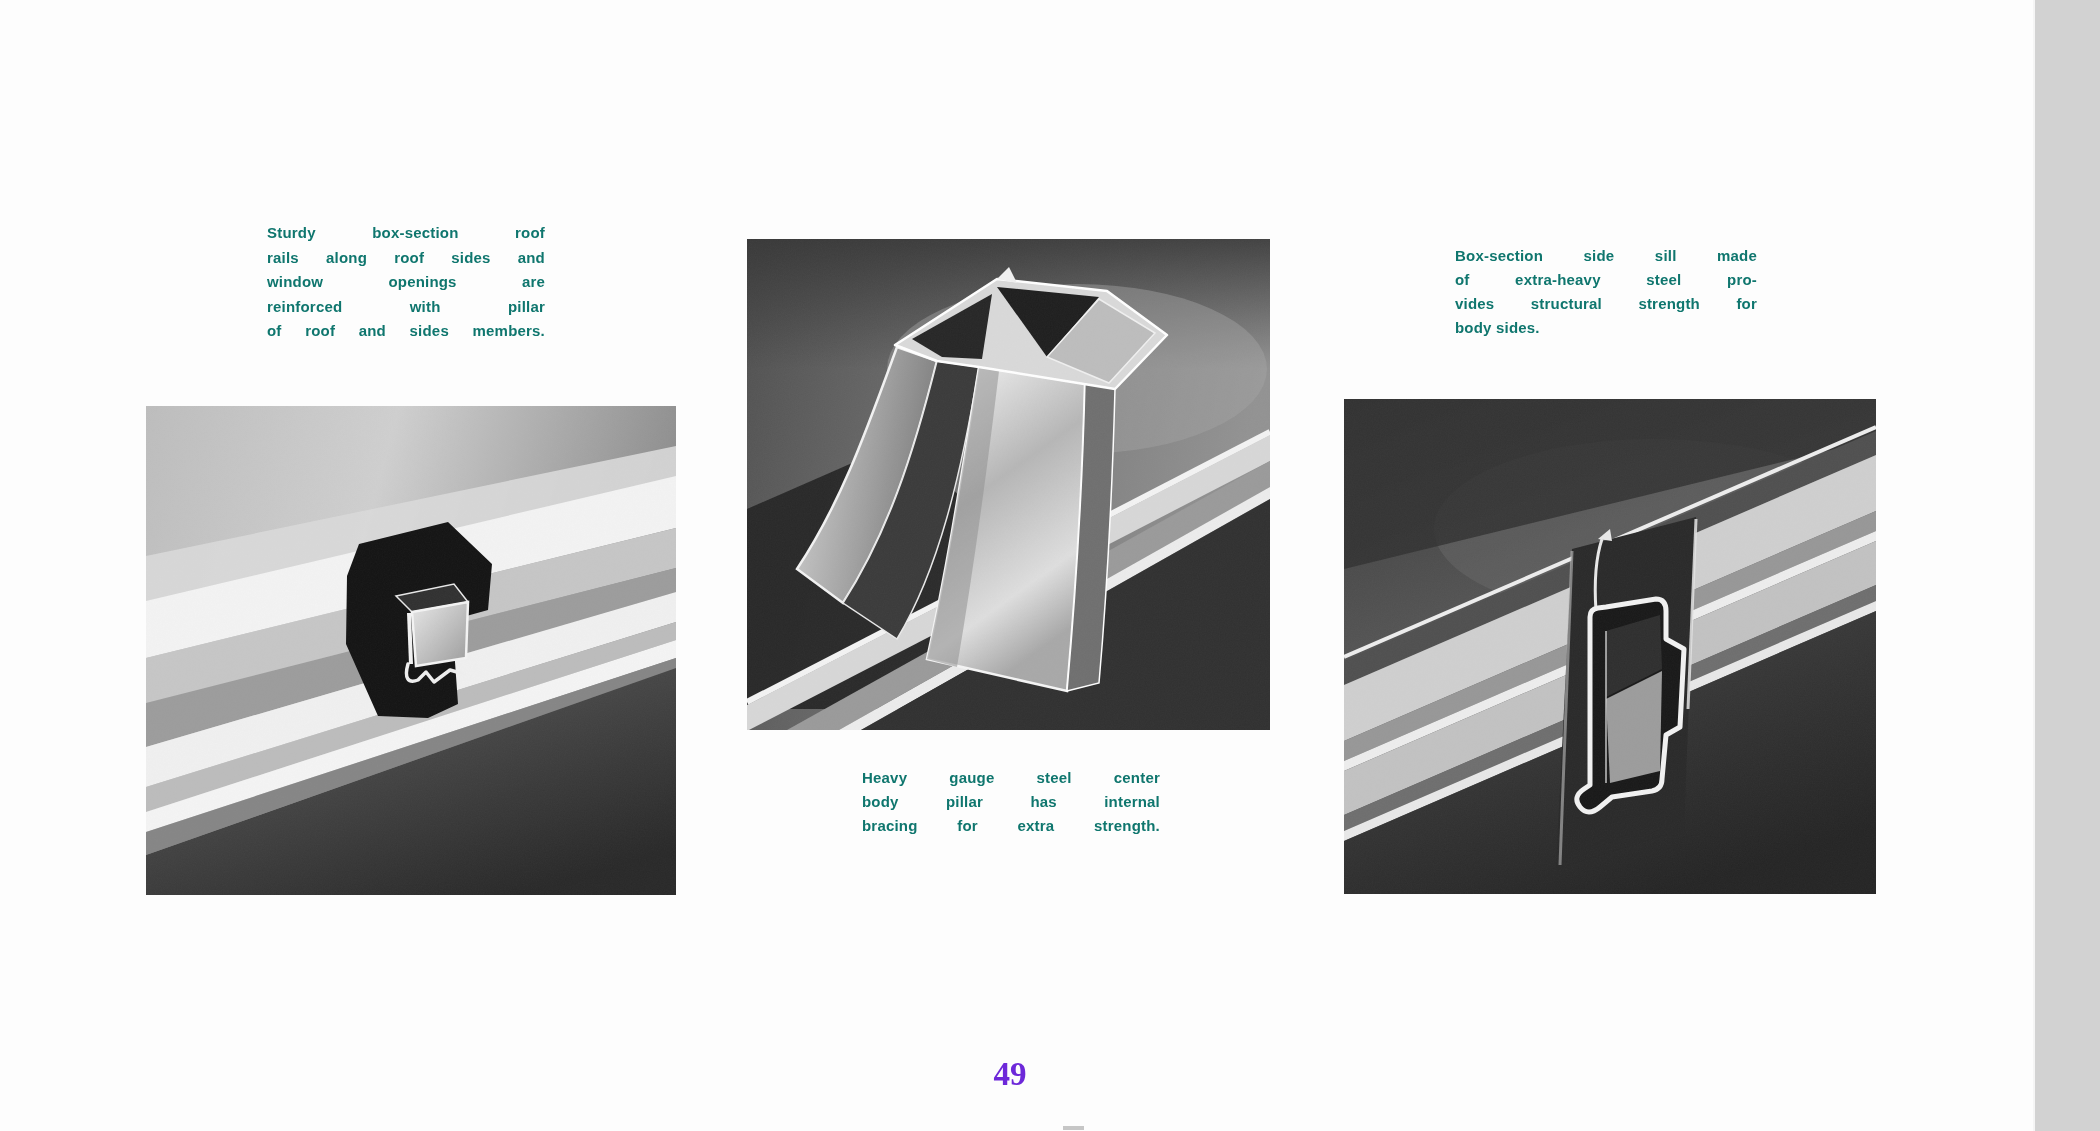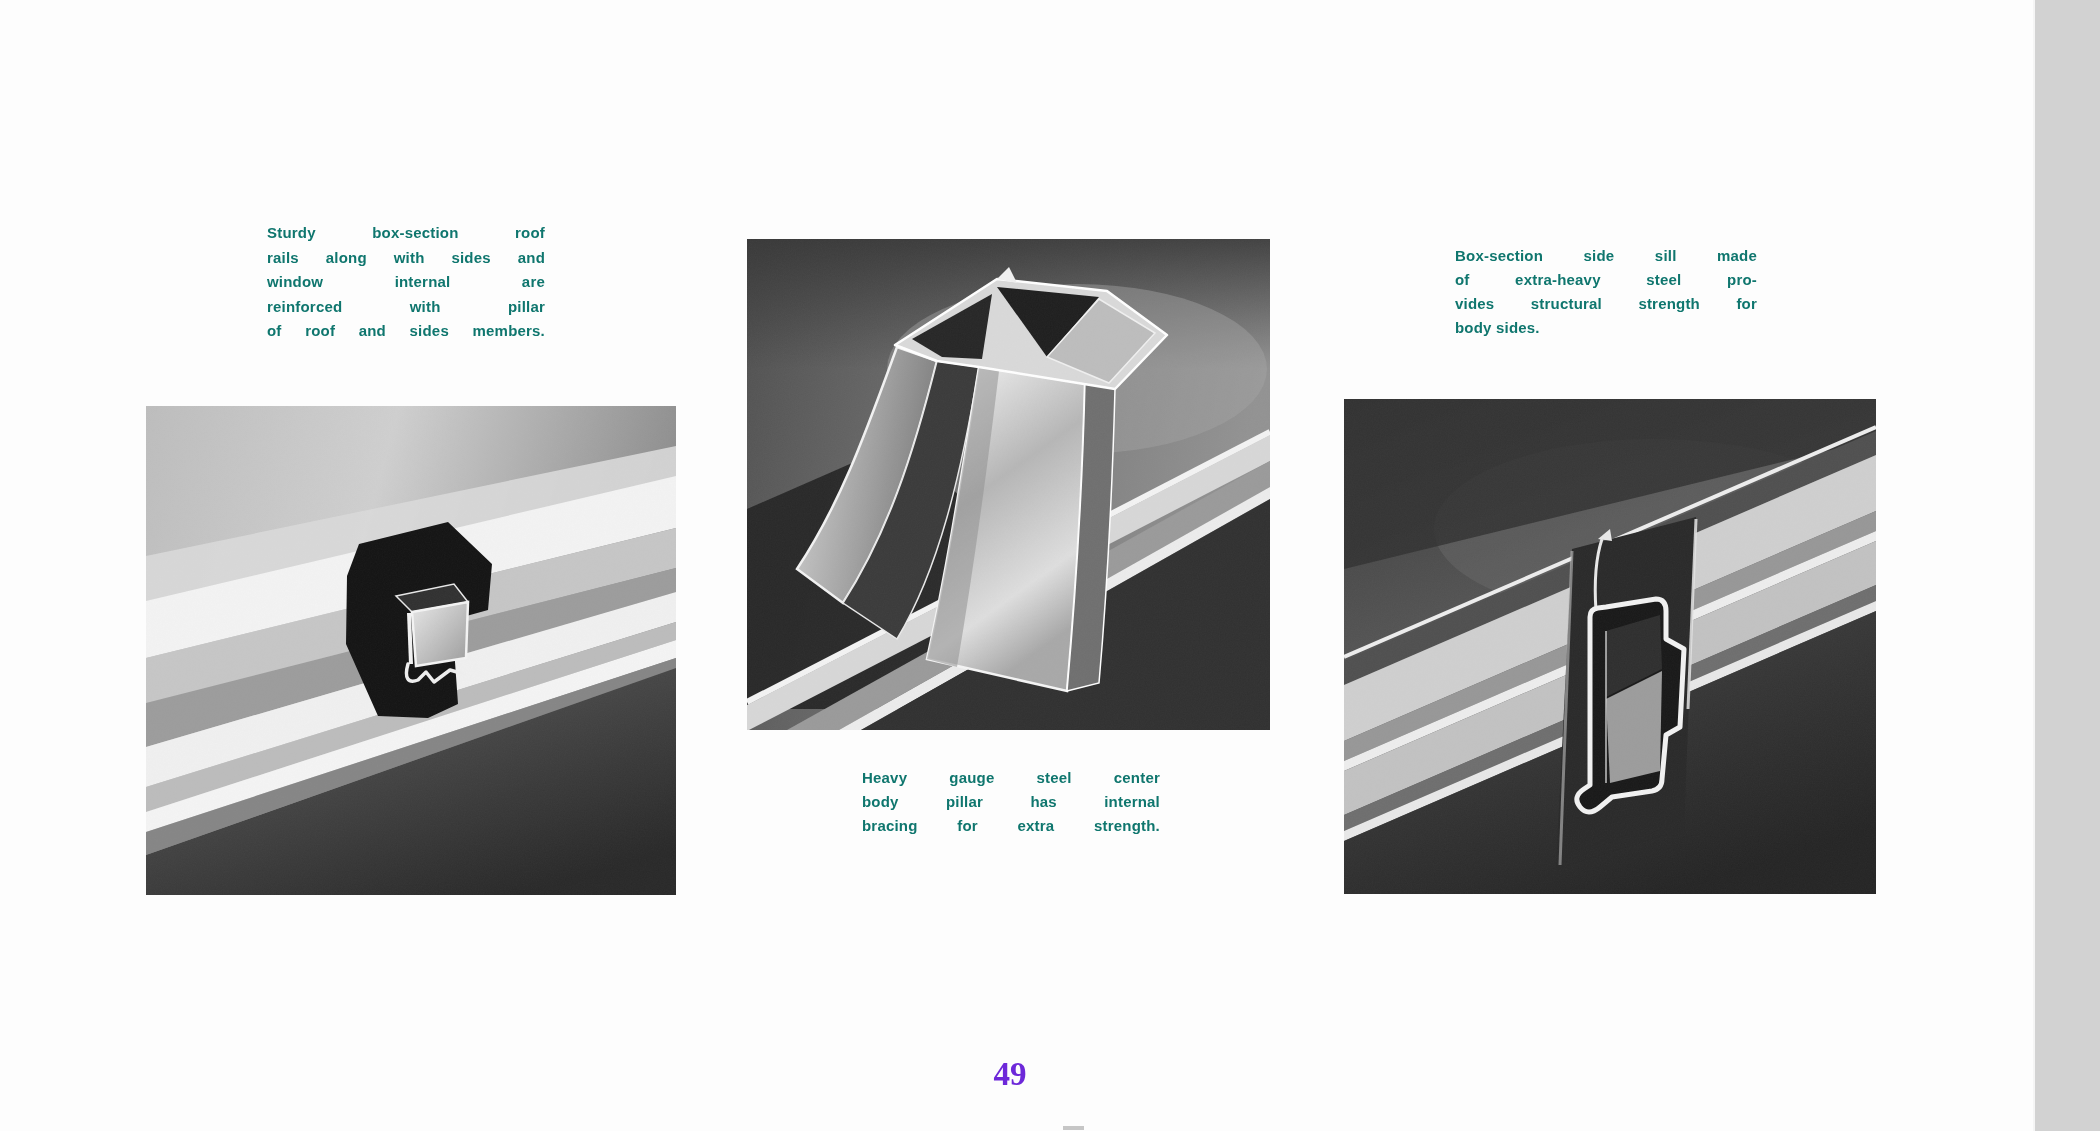--- a/index.html
+++ b/index.html
@@ -51,22 +51,22 @@
     background:#c6c6c6;
   }
 </style>
 </head>
 <body>
 
 <div class="page">
 
   <div class="caption" id="caption-roof-rail">
     <div class="cap-line">Sturdy box-section roof</div>
-    <div class="cap-line">rails along with sides and</div>
-    <div class="cap-line">window internal are</div>
+    <div class="cap-line">rails along roof sides and</div>
+    <div class="cap-line">window openings are</div>
     <div class="cap-line">reinforced with pillar</div>
     <div class="cap-line">of roof and sides members.</div>
   </div>
 
   <div class="caption" id="caption-side-sill">
     <div class="cap-line">Box-section side sill made</div>
     <div class="cap-line">of extra-heavy steel pro-</div>
     <div class="cap-line">vides structural strength for</div>
     <div class="cap-line no-just">body sides.</div>
   </div>

